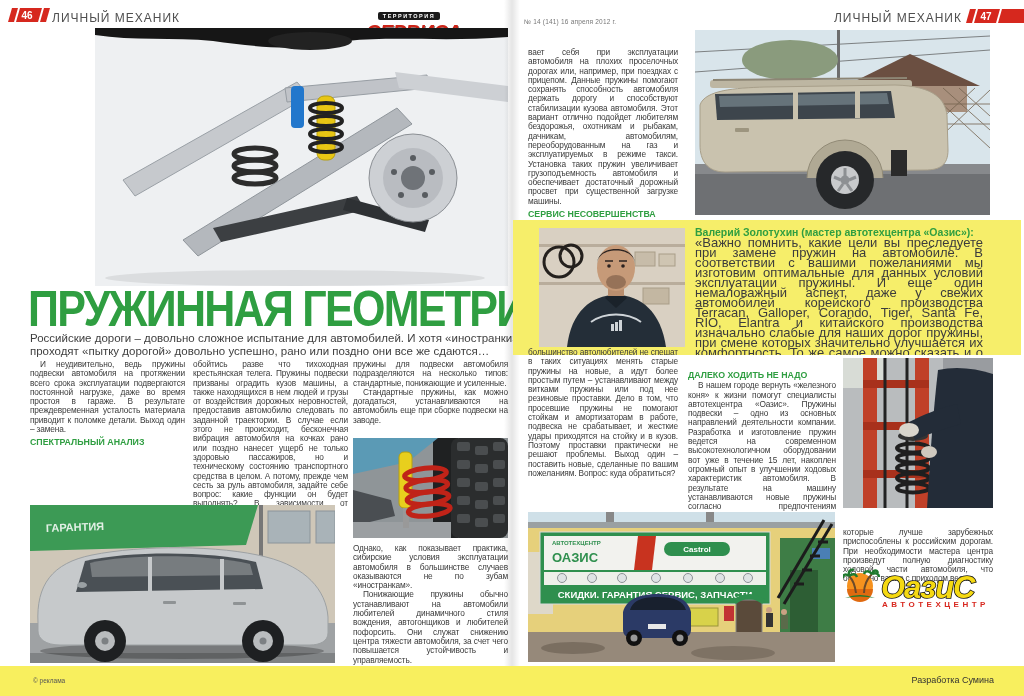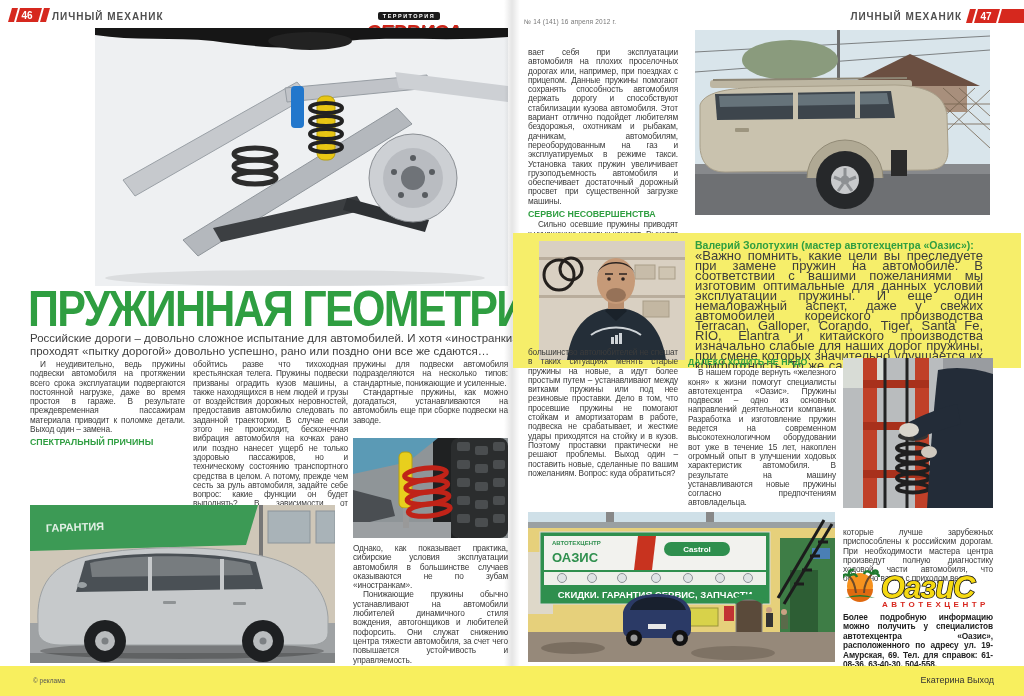--- a/index.html
+++ b/index.html
@@ -2,40 +2,40 @@
 <html><head>
 <meta charset="utf-8">
 <style>
   *{margin:0;padding:0;box-sizing:border-box}
   html,body{width:1024px;height:696px;overflow:hidden}
   body{font-family:"Liberation Sans","DejaVu Sans",sans-serif;background:#fdfdfd;position:relative}
   .spread{position:absolute;inset:0;background:#fff}
   .gutter{position:absolute;left:504px;top:0;width:16px;height:666px;
     background:linear-gradient(90deg,rgba(0,0,0,0) 0%,rgba(0,0,0,0.10) 50%,rgba(0,0,0,0) 100%)}
   
-  .hdr-text{position:absolute;font-size:10px;color:#4f4f4f;letter-spacing:1px;font-weight:bold}
+  .hdr-text{position:absolute;font-size:12px;color:#4f4f4f;letter-spacing:1px;font-weight:normal}
   .issue{position:absolute;font-size:6.5px;color:#777;letter-spacing:0.2px}
   .pagelogo{position:absolute;width:52px;height:18px}
   .maglogo{position:absolute;left:366px;top:4px;width:86px;text-align:center}
   .maglogo .top{display:inline-block;background:#1a1a1a;color:#fff;font-size:5.5px;font-weight:bold;
     letter-spacing:1.5px;padding:1px 5px;border-radius:2px}
   .maglogo .main{font-size:20px;font-weight:900;font-style:italic;color:#cc2418;line-height:1;
     letter-spacing:-0.5px;text-shadow:1px 1px 0 rgba(40,40,40,0.55)}
   
   .title{position:absolute;left:28px;top:284px;font-size:50px;font-weight:bold;color:#2f9e41;
     letter-spacing:-2px;white-space:nowrap;transform:scaleX(0.86);transform-origin:left top;line-height:1}
   .lead{position:absolute;left:30px;top:332px;width:492px;font-size:11.5px;line-height:1.12;color:#3e3e3e}
   .col{position:absolute;font-size:8.3px;line-height:9.3px;letter-spacing:-0.15px;color:#3b3b3b;
     text-align:justify}
   .col p{text-indent:10px}
   .sec-h{color:#2f9e41;font-weight:bold;font-size:8.8px;letter-spacing:0;margin:4px 0 1px;text-indent:0}
   .photo{position:absolute;overflow:hidden;background:#ddd}
   .photo svg{display:block;width:100%;height:100%}
   
-  .quote{position:absolute;left:513px;top:233px;width:508px;height:135px;background:#f6ee6a;overflow:hidden}
+  .quote{position:absolute;left:513px;top:220px;width:508px;height:135px;background:#f6ee6a;overflow:hidden}
   .quote .qphoto{position:absolute;left:26px;top:8px;width:146px;height:119px}
   .quote .qtext{position:absolute;left:182px;top:6px;width:288px}
   .quote .qauthor{color:#2f9e41;font-weight:bold;font-size:10.5px;line-height:12px}
   .quote .qbody{font-size:13px;line-height:10px;color:#3c3c3c;text-align:justify}
   
   .oasis{position:absolute;left:843px;top:565px;width:150px;height:46px}
   .oasis-sub{position:absolute;left:878px;top:600px;width:115px;text-align:center;color:#d8281f;
     font-weight:bold;font-size:8px;letter-spacing:3.5px}
   .contact{position:absolute;left:843px;top:613px;width:150px;font-size:8.3px;line-height:9.4px;
     font-weight:bold;color:#222;text-align:justify;letter-spacing:-0.1px}
@@ -110,22 +110,22 @@
           <circle cx="299" cy="144" r="3"></circle>
       </g>
       <ellipse cx="200" cy="250" rx="190" ry="8" fill="rgba(0,0,0,0.08)"></ellipse>
     </svg>
   </div>
 
   <div class="title">ПРУЖИННАЯ ГЕОМЕТРИЯ</div>
   <div class="lead">Российские дороги – довольно сложное испытание для автомобилей. И хотя «иностранки» проходят «пытку дорогой» довольно успешно, рано или поздно они все же сдаются…</div>
 
   <div class="col" style="left:30px;top:360px;width:155px">
-    <p>И неудивительно, ведь пружины подвески автомобиля на протяжении всего срока эксплуатации подвергаются постоянной нагрузке, даже во время простоя в гараже. В результате преждевременная пассажирам материала приводит к поломке детали. Выход один – замена.</p>
-    <div class="sec-h">СПЕКТРАЛЬНЫЙ ПРИЧИНЫ</div>
+    <p>И неудивительно, ведь пружины подвески автомобиля на протяжении всего срока эксплуатации подвергаются постоянной нагрузке, даже во время простоя в гараже. В результате преждевременная усталость материала приводит к поломке детали. Выход один – замена.</p>
+    <div class="sec-h">СПЕКТРАЛЬНЫЙ АНАЛИЗ</div>
   </div>
   <div class="col" style="left:193px;top:360px;width:155px">
     <p style="text-indent:0">обойтись разве что тихоходная крестьянская телега. Пружины подвески призваны оградить кузов машины, а также находящихся в нем людей и грузы от воздействия дорожных неровностей, предоставив автомобилю следовать по заданной траектории. В случае если этого не происходит, бесконечная вибрация автомобиля на кочках рано или поздно нанесет ущерб не только здоровью пассажиров, но и техническому состоянию транспортного средства в целом. А потому, прежде чем сесть за руль автомобиля, задайте себе вопрос: какие функции он будет выполнять? В зависимости от функциональных характеристик</p>
   </div>
   <div class="col" style="left:353px;top:360px;width:155px">
     <p style="text-indent:0">пружины для подвески автомобиля подразделяются на несколько типов: стандартные, понижающие и усиленные.</p>
     <p>Стандартные пружины, как можно догадаться, устанавливаются на автомобиль еще при сборке подвески на заводе.</p>
   </div>
 
   <div class="photo" style="left:353px;top:438px;width:155px;height:100px">
@@ -282,21 +282,21 @@
       <div class="qauthor">Валерий Золотухин (мастер автотехцентра «Оазис»):</div>
       <div class="qbody">«Важно помнить, какие цели вы преследуете при замене пружин на автомобиле. В соответствии с вашими пожеланиями мы изготовим оптимальные для данных условий эксплуатации пружины. И еще один немаловажный аспект, даже у свежих автомобилей корейского производства Terracan, Galloper, Corando, Tiger, Santa Fe, RIO, Elantra и китайского производства изначально слабые для наших дорог пружины, при смене которых значительно улучшается их комфортность. То же самое можно сказать и о популярных моделях, таких как Nissan: Sunny, AD, TINO, Almera, Liberty, Avenir, Bluebird, X-Trail, Toyota: Corolla, Sprinter, Filder, Funcargo, Raum, Land Cruiser, Prado, Mitsubishi: Carisma, Pajero, ну и этот ряд можно продолжать и продолжать»</div>
     </div>
   </div>
 
   <div class="col" style="left:528px;top:348px;width:150px">
     <p style="text-indent:0">большинство автолюбителей не спешат в таких ситуациях менять старые пружины на новые, а идут более простым путем – устанавливают между витками пружины или под нее резиновые проставки. Дело в том, что просевшие пружины не помогают стойкам и амортизаторам в работе, подвеска не срабатывает, и жесткие удары приходятся на стойку и в кузов. Поэтому проставки практически не решают проблемы. Выход один – поставить новые, сделанные по вашим пожеланиям. Вопрос: куда обратиться?</p>
   </div>
 
   <div class="col" style="left:688px;top:358px;width:148px">
-    <div class="sec-h" style="margin-top:0">ДАЛЕКО ХОДИТЬ НЕ НАДО</div>
+    <div class="sec-h" style="margin-top:13px">ДАЛЕКО ХОДИТЬ НЕ НАДО</div>
     <p>В нашем городе вернуть «железного коня» к жизни помогут специалисты автотехцентра «Оазис». Пружины подвески – одно из основных направлений деятельности компании. Разработка и изготовление пружин ведется на современном высокотехнологичном оборудовании вот уже в течение 15 лет, накоплен огромный опыт в улучшении ходовых характеристик автомобиля. В результате на машину устанавливаются новые пружины согласно предпочтениям автовладельца.</p>
   </div>
 
   <div class="photo" style="left:843px;top:358px;width:150px;height:150px">
     <svg viewBox="0 0 150 150">
       <rect width="150" height="150" fill="#b9bcbe"></rect>
       <rect x="0" y="0" width="40" height="30" fill="#d8dcd6"></rect>
       <rect x="100" y="0" width="50" height="150" fill="#999ca0"></rect>
       <rect x="20" y="0" width="14" height="150" fill="#c04028"></rect>
       <rect x="72" y="0" width="14" height="150" fill="#c04028"></rect>
@@ -399,20 +399,19 @@
             <path d="M29,9 C31,4 34,5 35,8"></path>
             <path d="M29,9 C33,7 36,9 36,12"></path>
         </g>
         <path d="M2,33 Q17,27 32,33 Q17,30 2,33 Z" fill="#1f7a2e"></path>
       </g>
       <text x="38" y="33" font-size="31" font-weight="bold" font-style="italic" fill="#f5d912" stroke="#111" stroke-width="1.6" paint-order="stroke" letter-spacing="-1">ОазиС</text>
     </svg>
   </div>
   <div class="oasis-sub">АВТОТЕХЦЕНТР</div>
 
-  <div class="contact">Более подробную информацию можно получить у специалистов автотехцентра «Оазис», расположенного по адресу ул. 19-Амурская, 69. Тел. для справок: 61-08-36, 63-40-30, 504-558.</div>
 
   <div class="footbar">
     <div class="copyright">© реклама</div>
-    <div class="author">Екатерина Выход</div>
+    <div class="author">Разработка Сумина</div>
   </div>
 
 </div>
 
 </body></html>

